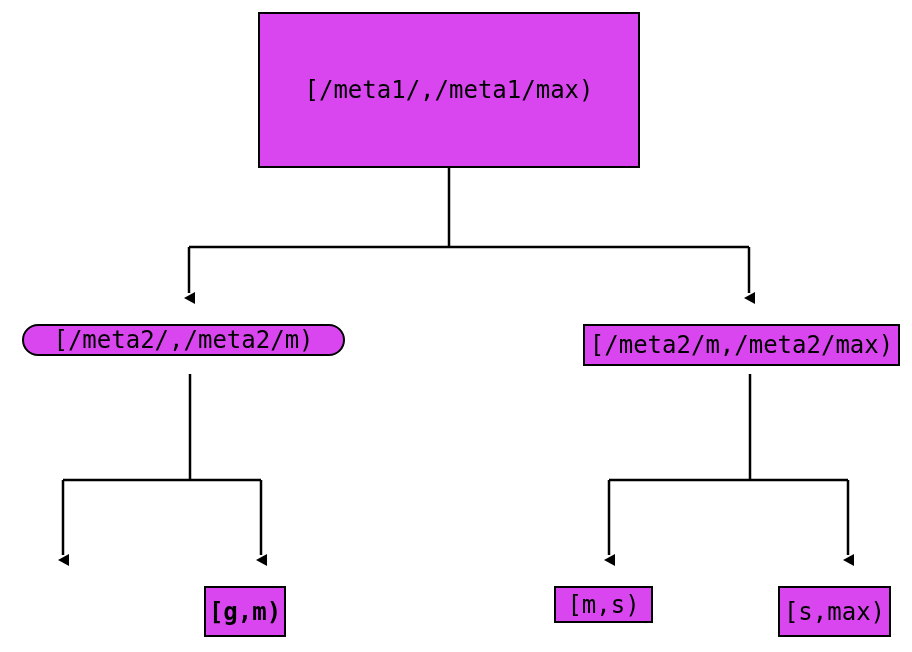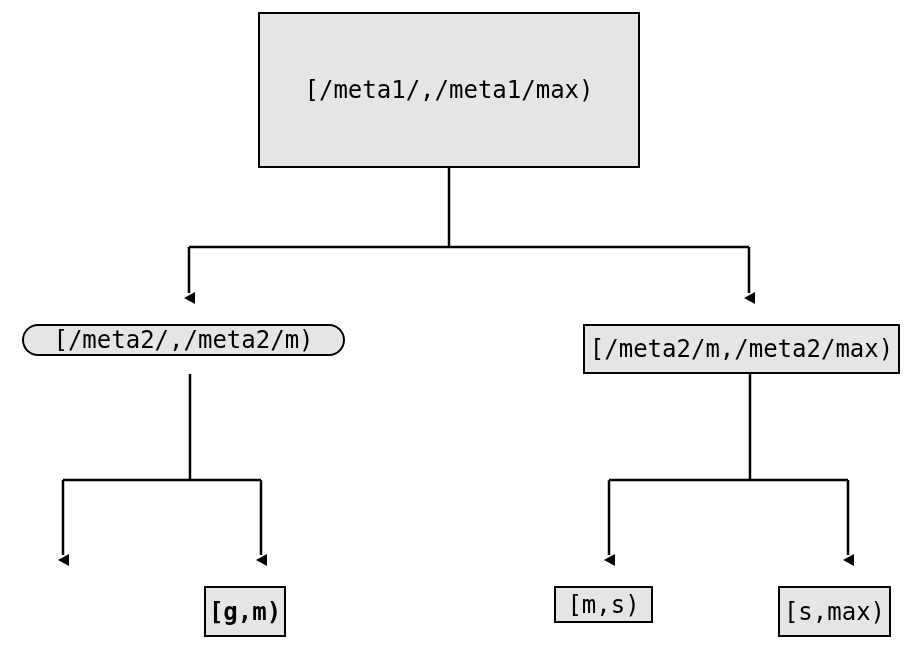--- a/index.html
+++ b/index.html
@@ -23,21 +23,21 @@
     left: 0;
     top: 0;
     width: 912px;
     height: 652px;
     pointer-events: none;
   }
   .node {
     position: absolute;
     box-sizing: border-box;
     border: 2px solid #000000;
-    background: #e5e5e5;
+    background: #d946ef;
     display: flex;
     align-items: center;
     justify-content: center;
     color: #000000;
     font-family: "DejaVu Sans Mono", monospace;
     font-size: 24px;
     line-height: 1;
     letter-spacing: 0px;
     white-space: pre;
   }
@@ -58,21 +58,21 @@
     left: 22px;
     top: 324px;
     width: 323px;
     height: 32px;
     border-radius: 23px;
   }
   #node-meta2-high {
     left: 583px;
     top: 324px;
     width: 317px;
-    height: 50px;
+    height: 42px;
   }
   #node-ag {
     left: 10px;
     top: 586px;
     width: 97px;
     height: 51px;
   }
   #node-gm {
     left: 204px;
     top: 586px;

